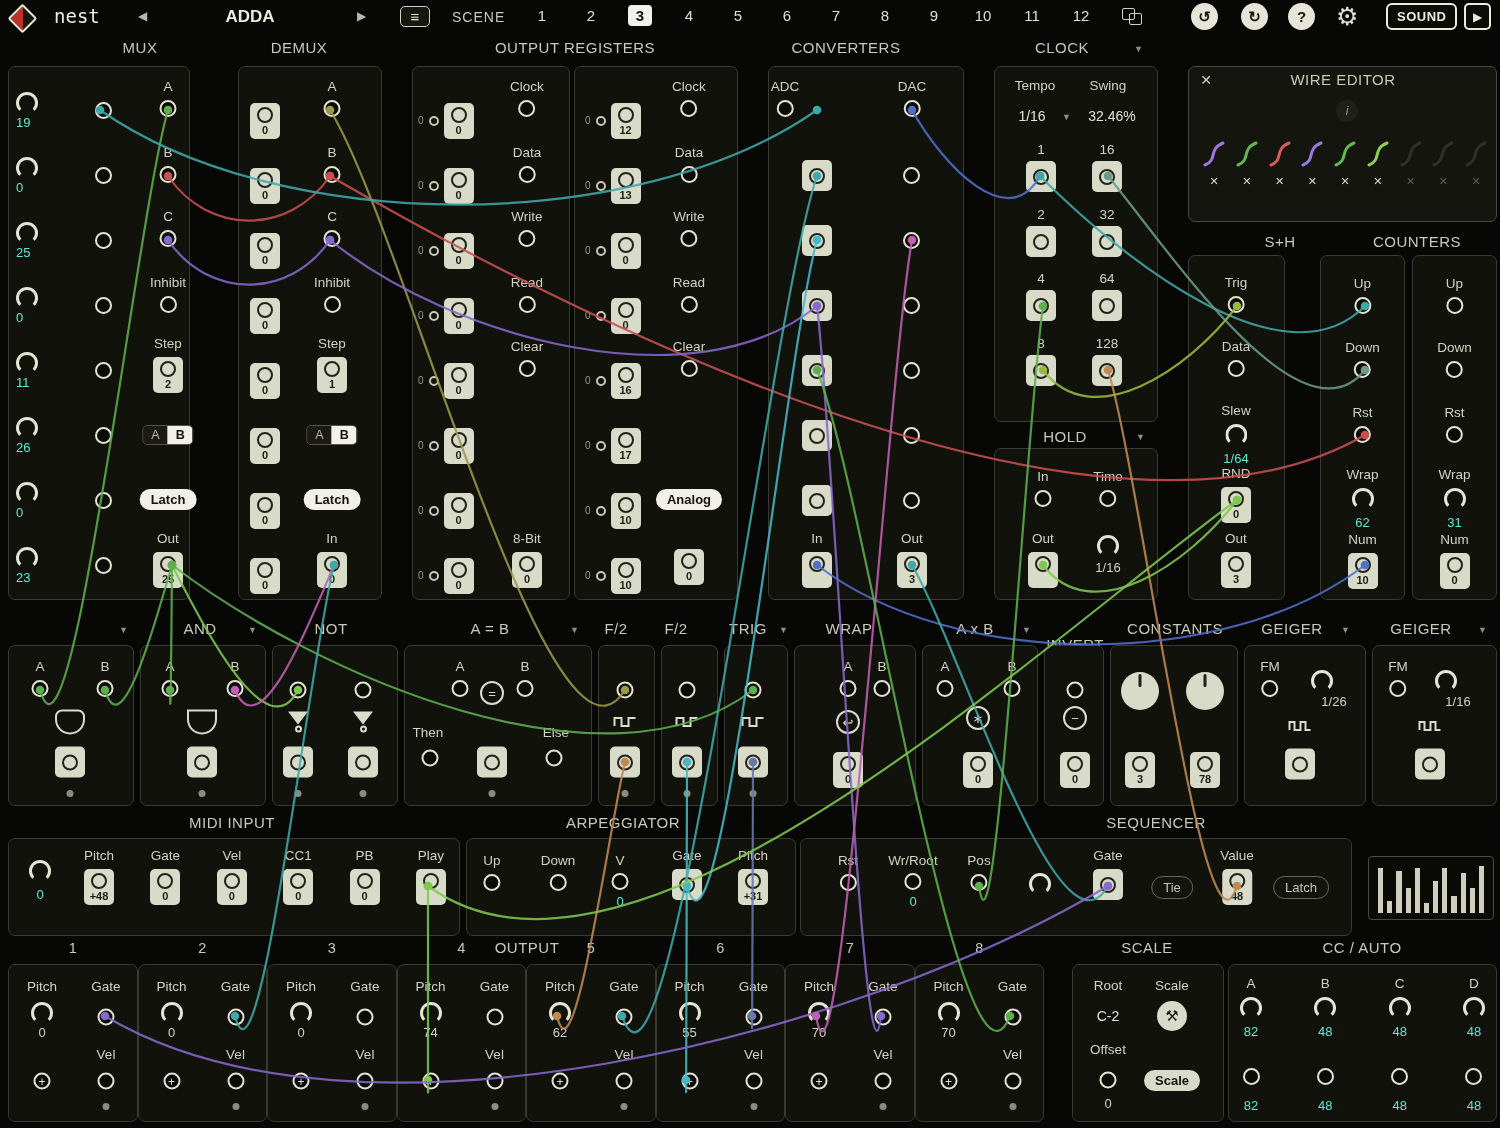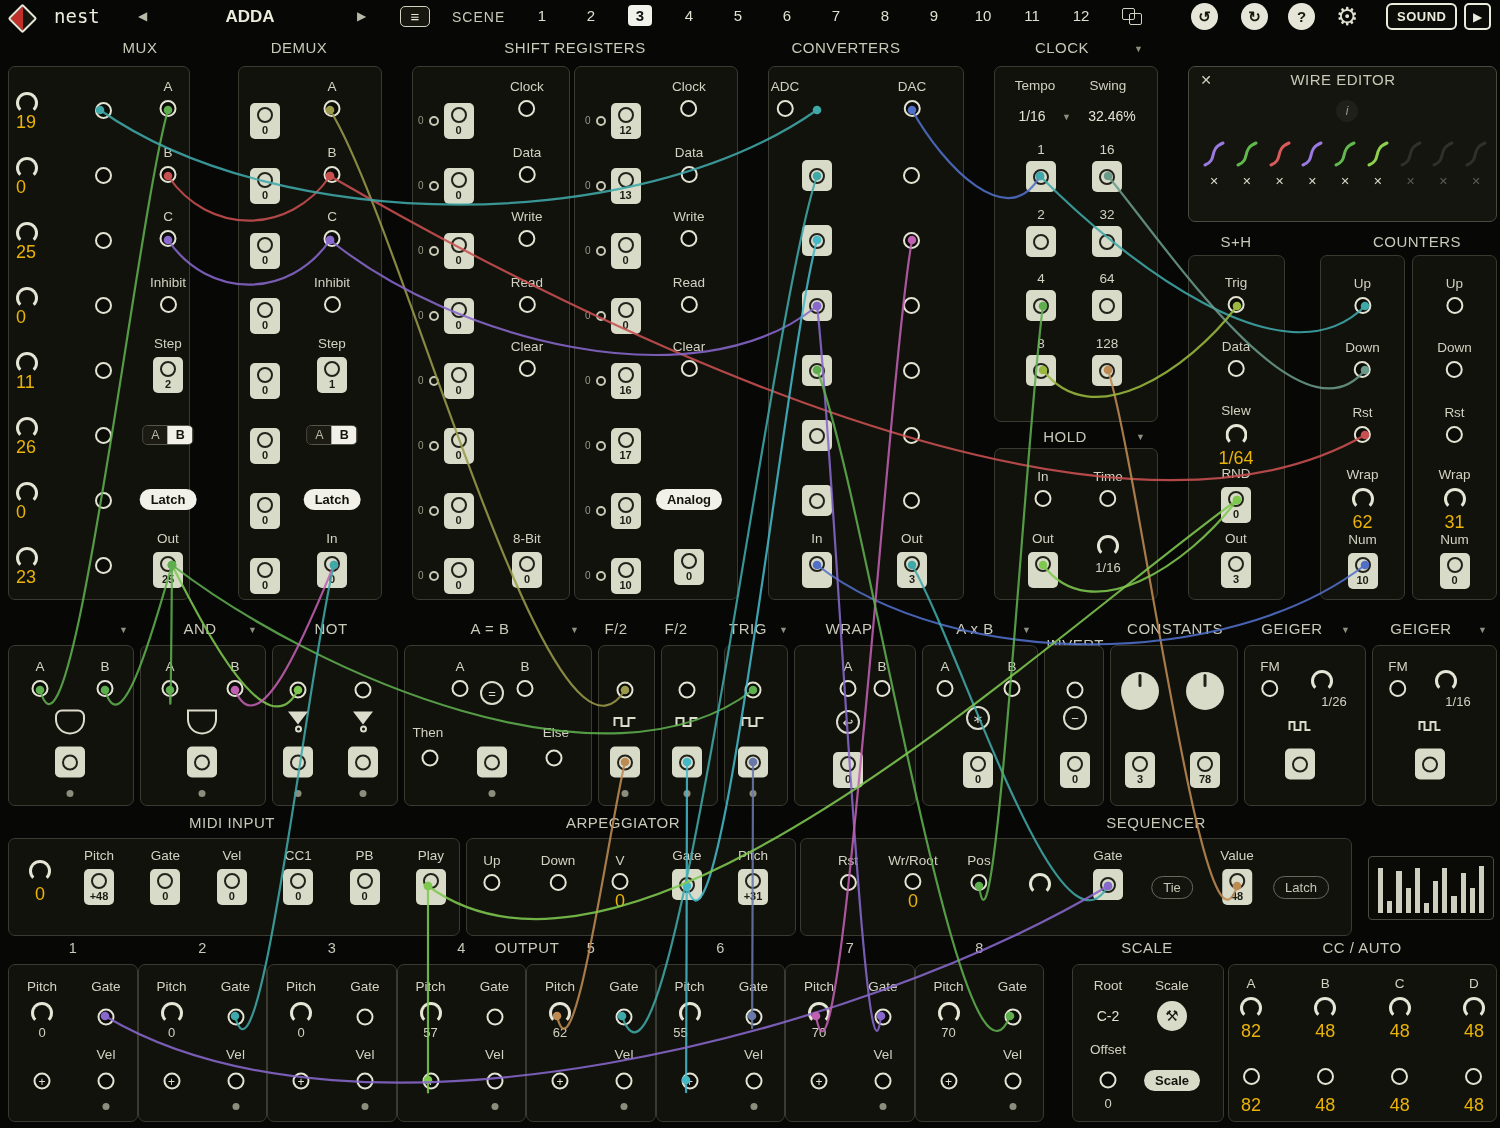--- a/index.html
+++ b/index.html
@@ -11,21 +11,21 @@
 .stack{position:absolute;transform:translateX(-50%);display:flex;flex-direction:column;align-items:center;gap:5px}
 .lbl{font-size:13.5px;color:#d2d2c2;white-space:nowrap;line-height:16px}
 .port{width:17px;height:17px;border:2.5px solid #e3e3d3;border-radius:50%;background:#0b0b08;box-sizing:border-box;flex:none}
 .aport{position:absolute;transform:translate(-50%,-50%)}
 .tport{width:10px;height:10px;border:2px solid #c8c8b6;border-radius:50%;box-sizing:border-box;flex:none}
 .pbox{width:30px;background:#d9dbc9;border-radius:5px;display:flex;flex-direction:column;align-items:center;padding:4px 0 3px;gap:2px;box-sizing:border-box}
 .pc{width:16px;height:16px;border:2.5px solid #22221a;border-radius:50%;box-sizing:border-box}
 .pv{font-size:11px;font-weight:bold;color:#1c1c13;line-height:11px;min-height:11px}
 .pbox.sq{padding:8px 0 7px}
 .arc{width:22px;height:22px;border:3px solid #e6e6d6;border-bottom-color:transparent;border-radius:50%;box-sizing:border-box;flex:none}
-.kval{font-size:18px;color:#eab308;line-height:15px}
+.kval{font-size:13px;color:#5eead4;line-height:15px}
 .cellrow{display:flex;align-items:center;justify-content:center;gap:5px}
 .krow{display:flex;align-items:center;justify-content:space-between;padding:0 2px}
 .kwrap{display:flex;flex-direction:column;align-items:flex-start;gap:1px}
 .tap{font-size:10px;color:#9a9a88;line-height:10px}
 .pill-w{background:#f1f1ea;color:#13130c;font-size:13px;font-weight:bold;padding:3px 11px;border-radius:12px;white-space:nowrap}
 .pill-d{background:#14140f;color:#c6c6b6;font-size:13px;padding:3px 11px;border-radius:12px;border:1.5px solid #68685c;white-space:nowrap}
 .pill-b{background:#d9dbc9;color:#13130c;font-size:13px;font-weight:bold;padding:3px 11px;border-radius:12px;white-space:nowrap}
 .apill{position:absolute;transform:translateX(-50%)}
 .abtoggle{position:absolute;transform:translateX(-50%);display:flex;border-radius:5px;overflow:hidden;border:1px solid #55554a}
 .seg{font-size:12.5px;padding:2px 8px}
@@ -112,25 +112,25 @@
     <div class="cbtn" style="left:1191px;top:3px">↺</div>
     <div class="cbtn" style="left:1241px;top:3px">↻</div>
     <div class="cbtn" style="left:1288px;top:3px">?</div>
     <span class="gearbtn" style="left:1336px;top:4px">⚙</span>
     <div class="soundbtn" style="left:1386px;top:3px">SOUND</div>
     <div class="playbtn" style="left:1464px;top:3px">▶</div>
   </div>
 
   <span class="hdr" style="left:140px;top:39px">MUX</span>
   <span class="hdr" style="left:299px;top:39px">DEMUX</span>
-  <span class="hdr" style="left:575px;top:39px">SHIFT REGISTERS</span>
+  <span class="hdr" style="left:575px;top:39px">OUTPUT REGISTERS</span>
   <span class="hdr" style="left:846px;top:39px">CONVERTERS</span>
   <span class="hdr" style="left:1062px;top:39px">CLOCK</span>
   <span class="caret" style="left:1134px;top:44px">▼</span>
-  <span class="hdr" style="left:1236px;top:233px">S+H</span>
+  <span class="hdr" style="left:1280px;top:233px">S+H</span>
   <span class="hdr" style="left:1417px;top:233px">COUNTERS</span>
 
   <div class="mod" style="left:8px;top:66px;width:182px;height:534px"></div>
   <div class="abs" style="left:14px;top:78px;width:100px;display:grid;grid-auto-rows:65px">
 
   <div class="krow">
       <div class="kwrap">
           <span class="arc"></span>
           <span class="kval">19</span>
         </div>
@@ -1178,21 +1178,21 @@
       <span class="port cabs" style="left:97px;top:52px"></span>
       <span class="port plus cabs" style="left:33px;top:116px">+</span>
       <span class="clbl" style="left:97px;top:82px">Vel</span>
       <span class="port cabs" style="left:97px;top:116px"></span>
       <span class="led" style="left:97px;top:138px"></span>
     </div>
       <div class="chan">
       <span class="clbl" style="left:33px;top:14px">Pitch</span>
       <span class="clbl" style="left:97px;top:14px">Gate</span>
       <span class="arc cabs" style="left:33px;top:48px"></span>
-      <span class="cval" style="left:33px;top:60px">57</span>
+      <span class="cval" style="left:33px;top:60px">74</span>
       <span class="port cabs" style="left:97px;top:52px"></span>
       <span class="port plus cabs" style="left:33px;top:116px">+</span>
       <span class="clbl" style="left:97px;top:82px">Vel</span>
       <span class="port cabs" style="left:97px;top:116px"></span>
       <span class="led" style="left:97px;top:138px"></span>
     </div>
       <div class="chan">
       <span class="clbl" style="left:33px;top:14px">Pitch</span>
       <span class="clbl" style="left:97px;top:14px">Gate</span>
       <span class="arc cabs" style="left:33px;top:48px"></span>
@@ -1200,21 +1200,21 @@
       <span class="port cabs" style="left:97px;top:52px"></span>
       <span class="port plus cabs" style="left:33px;top:116px">+</span>
       <span class="clbl" style="left:97px;top:82px">Vel</span>
       <span class="port cabs" style="left:97px;top:116px"></span>
       <span class="led" style="left:97px;top:138px"></span>
     </div>
       <div class="chan">
       <span class="clbl" style="left:33px;top:14px">Pitch</span>
       <span class="clbl" style="left:97px;top:14px">Gate</span>
       <span class="arc cabs" style="left:33px;top:48px"></span>
-      <span class="cval" style="left:24px;top:60px">55</span>
+      <span class="cval" style="left:33px;top:60px">55</span>
       <span class="port cabs" style="left:97px;top:52px"></span>
       <span class="port plus cabs" style="left:33px;top:116px">+</span>
       <span class="clbl" style="left:97px;top:82px">Vel</span>
       <span class="port cabs" style="left:97px;top:116px"></span>
       <span class="led" style="left:97px;top:138px"></span>
     </div>
       <div class="chan">
       <span class="clbl" style="left:33px;top:14px">Pitch</span>
       <span class="clbl" style="left:97px;top:14px">Gate</span>
       <span class="arc cabs" style="left:33px;top:48px"></span>

